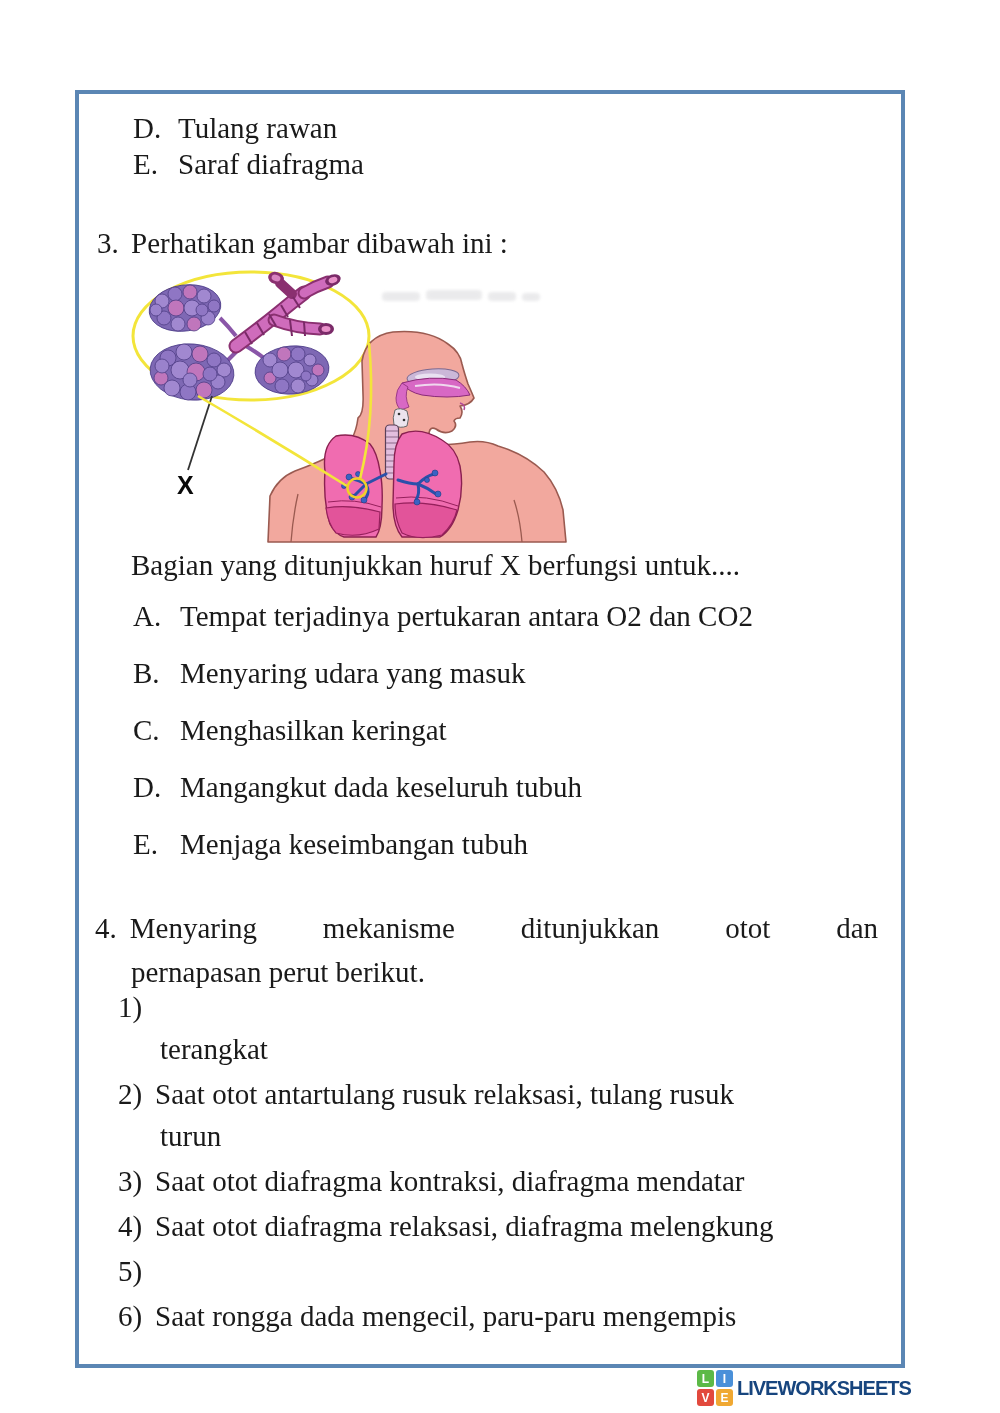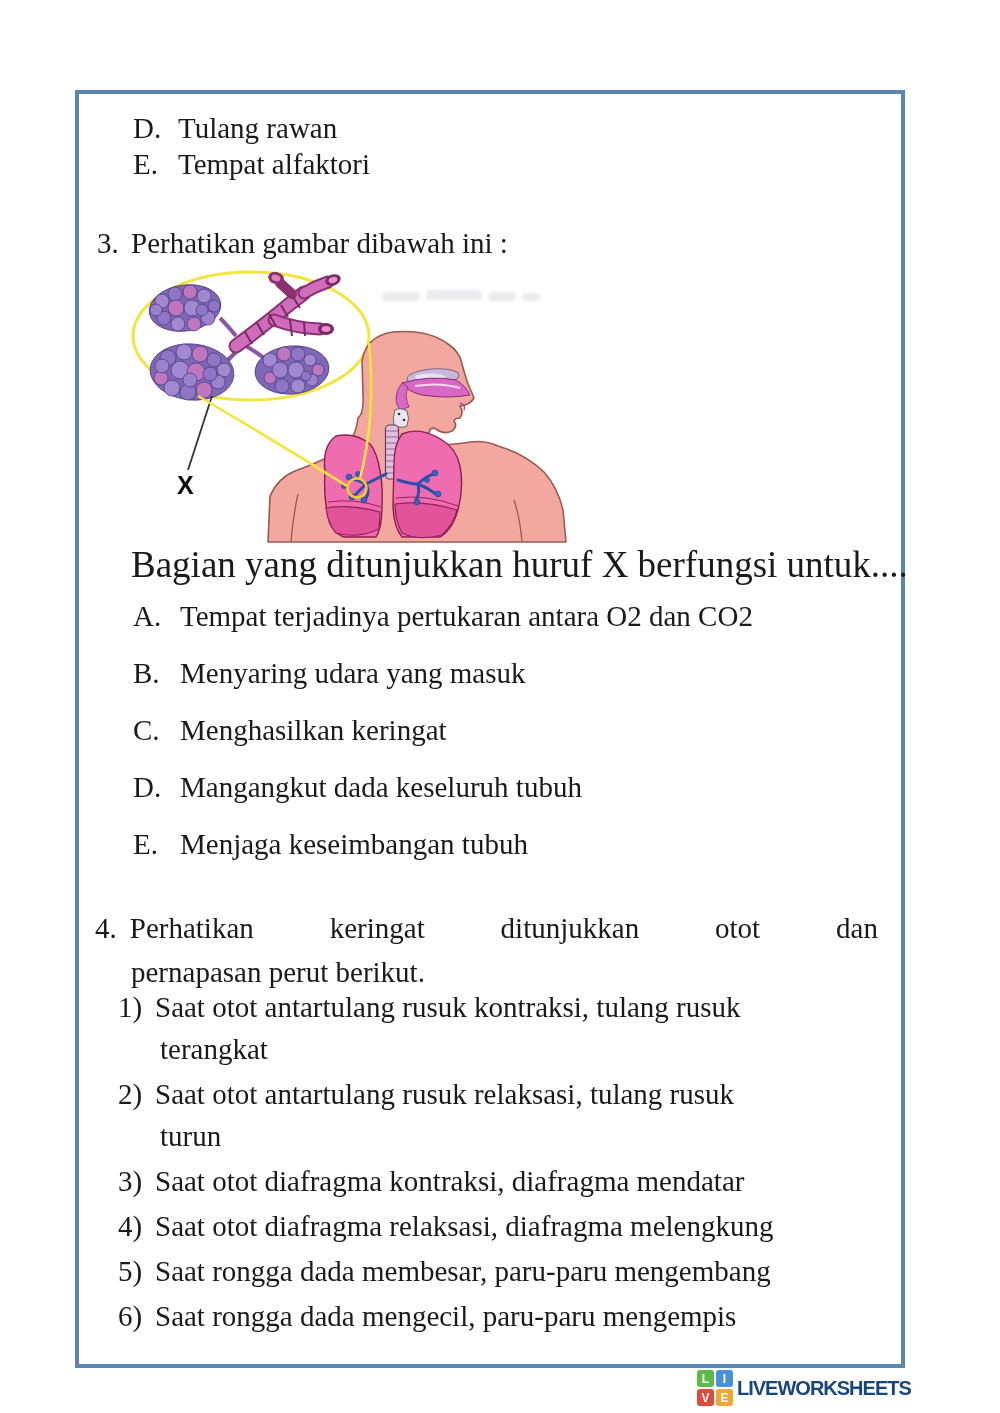--- a/index.html
+++ b/index.html
@@ -16,21 +16,21 @@
   
   .carry{left:133px;top:110px;font-size:29px;line-height:36px;}
   .carry .row{display:flex;}
   .carry .lbl{width:45px;flex:0 0 45px;}
   
   .q3head{left:97px;top:228px;font-size:29px;line-height:30px;display:flex;}
   .q3head .num{width:34px;flex:0 0 34px;}
   
   .figure{left:130px;top:266px;width:442px;height:278px;}
   
-  .stem{left:131px;top:550px;font-size:37px;line-height:30px;white-space:nowrap;}
+  .stem{left:131px;top:550px;font-size:29px;line-height:30px;white-space:nowrap;}
   
   .opts{left:133px;top:602px;font-size:29px;}
   .opts .row{display:flex;line-height:29px;margin-bottom:28px;}
   .opts .lbl{width:47px;flex:0 0 47px;}
   .opts .txt{white-space:nowrap;}
   
   .q4{left:95px;top:914px;width:783px;font-size:29px;}
   .q4 .line1{display:flex;justify-content:space-between;line-height:29px;}
   .q4 .grp{display:inline-flex;gap:13px;}
   .q4 .line2{margin-left:36px;margin-top:15px;line-height:29px;}
@@ -54,21 +54,21 @@
 
 <div class="frame"></div>
 
 <div class="abs carry">
   <div class="row">
     <span class="lbl">D.</span>
     <span>Tulang rawan</span>
   </div>
   <div class="row">
     <span class="lbl">E.</span>
-    <span>Tempat alfaktori</span>
+    <span>Saraf diafragma</span>
   </div>
 </div>
 
 <div class="abs q3head">
   <span class="num">3.</span>
   <span>Perhatikan gambar dibawah ini :</span>
 </div>
 
 <div class="abs figure">
 <svg width="442" height="278" viewBox="0 0 442 278" xmlns="http://www.w3.org/2000/svg">
@@ -276,35 +276,34 @@
   <div class="row">
     <span class="lbl">E.</span>
     <span class="txt">Menjaga keseimbangan tubuh</span>
   </div>
 </div>
 
 <div class="abs q4">
   <div class="line1">
     <span class="grp">
       <span>4.</span>
-      <span>Perhatikan</span>
+      <span>Menyaring</span>
     </span>
-    <span>keringat</span>
+    <span>mekanisme</span>
     <span>ditunjukkan</span>
     <span>otot</span>
     <span>dan</span>
   </div>
   <div class="line2">pernapasan perut berikut.</div>
 </div>
 
 <div class="abs stmts">
   <div class="stmt">
     <div class="l1">
       <span class="lbl">1)</span>
-      <span class="txt">Saat otot antartulang rusuk kontraksi, tulang rusuk</span>
     </div>
     <div class="l2">terangkat</div>
   </div>
   <div class="stmt">
     <div class="l1">
       <span class="lbl">2)</span>
       <span class="txt">Saat otot antartulang rusuk relaksasi, tulang rusuk</span>
     </div>
     <div class="l2">turun</div>
   </div>
@@ -316,21 +315,20 @@
   </div>
   <div class="stmt">
     <div class="l1">
       <span class="lbl">4)</span>
       <span class="txt">Saat otot diafragma relaksasi, diafragma melengkung</span>
     </div>
   </div>
   <div class="stmt">
     <div class="l1">
       <span class="lbl">5)</span>
-      <span class="txt">Saat rongga dada membesar, paru-paru mengembang</span>
     </div>
   </div>
   <div class="stmt">
     <div class="l1">
       <span class="lbl">6)</span>
       <span class="txt">Saat rongga dada mengecil, paru-paru mengempis</span>
     </div>
   </div>
 </div>
 

